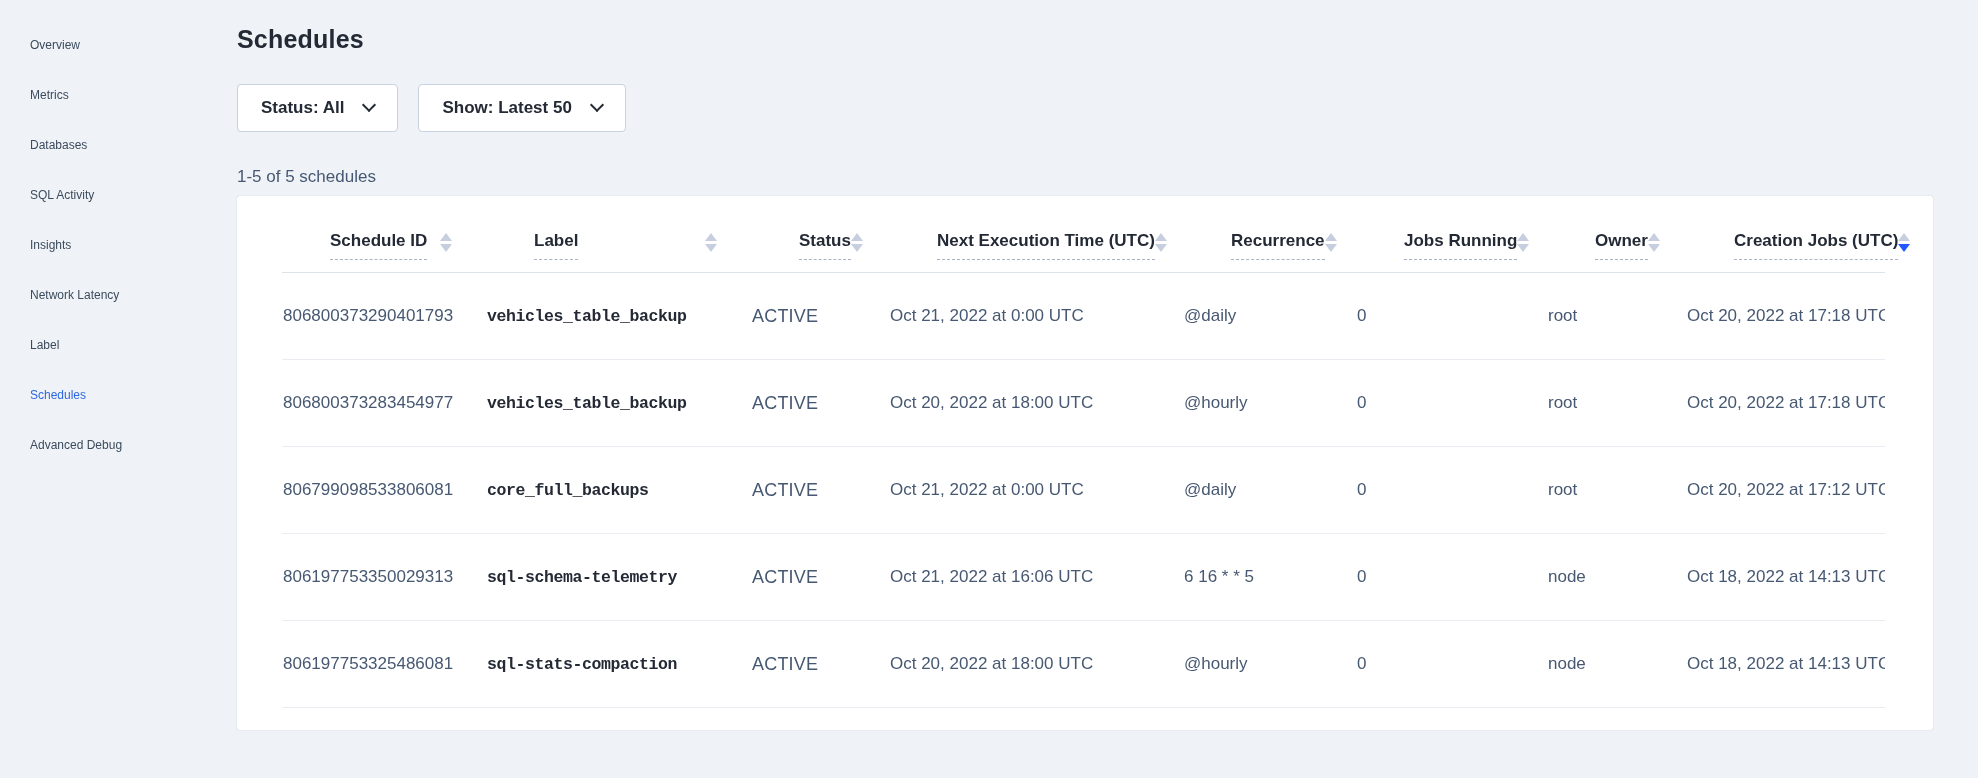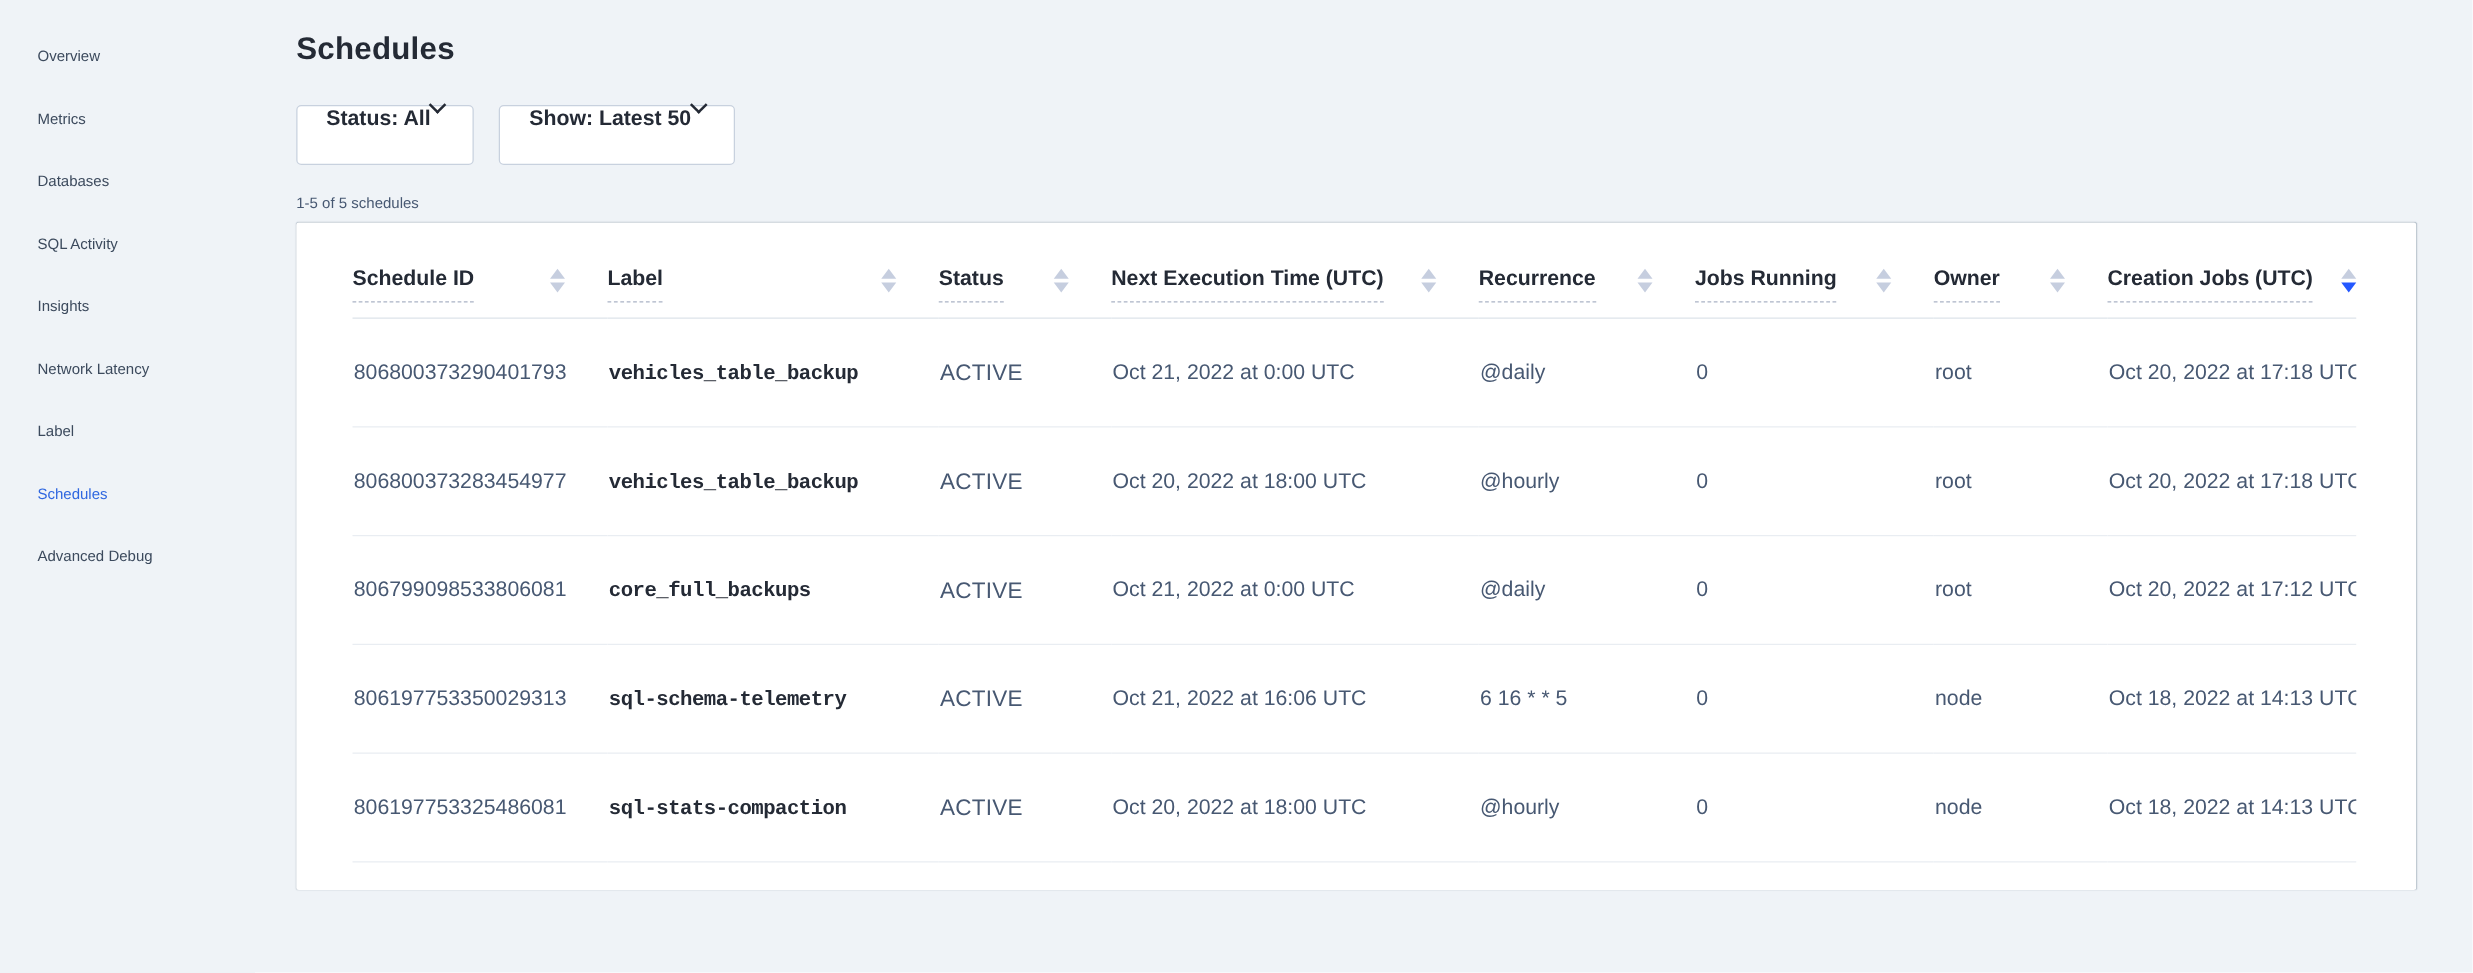--- a/index.html
+++ b/index.html
@@ -56,39 +56,39 @@
     font-weight: 700;
     color: var(--text-dark);
     letter-spacing: 0.2px;
   }
   .filters { display: flex; gap: 20px; margin-top: 30px; }
   .dropdown-btn {
     height: 48px;
     background: var(--card);
     border: 1px solid var(--btn-border);
     border-radius: 4px;
-    display: inline-flex; 
-    gap: 1px;
+    display: inline-flex; align-items: center;
+    gap: 20px;
     padding: 0 23px;
     font-family: inherit;
     font-size: 17px;
     font-weight: 700;
     color: var(--text-dark);
     cursor: pointer;
   }
   .chevron {
     width: 10px; height: 10px;
     border-right: 2.4px solid var(--text-dark);
     border-bottom: 2.4px solid var(--text-dark);
     transform: rotate(45deg);
     margin-top: -6px;
   }
   .count {
-    margin-top: 23px;
-    font-size: 12px;
+    margin-top: 35px;
+    font-size: 17px;
     color: var(--text-body);
   }
 
   
   .card {
     margin-top: 9px;
     background: var(--card);
     min-height: 534px;
     padding: 0 48px 22px 45px;
     box-shadow: 0 0 1px rgba(67,90,111,0.45);
@@ -104,20 +104,21 @@
   }
   th:last-child { padding-right: 0; }
   .th-inner { display: flex; justify-content: space-between; align-items: center; }
   .th-label {
     font-size: 17px;
     font-weight: 700;
     color: var(--text-dark);
     padding-bottom: 8px;
     border-bottom: 1.5px dashed var(--dash);
     white-space: nowrap;
+    margin-left: 48px;
   }
   .sort-icon { display: flex; flex-direction: column; gap: 3px; margin-bottom: 6px; flex: none; }
   .tri-up {
     width: 0; height: 0;
     border-left: 6px solid transparent; border-right: 6px solid transparent;
     border-bottom: 8px solid var(--sort-inactive);
   }
   .tri-down {
     width: 0; height: 0;
     border-left: 6px solid transparent; border-right: 6px solid transparent;

